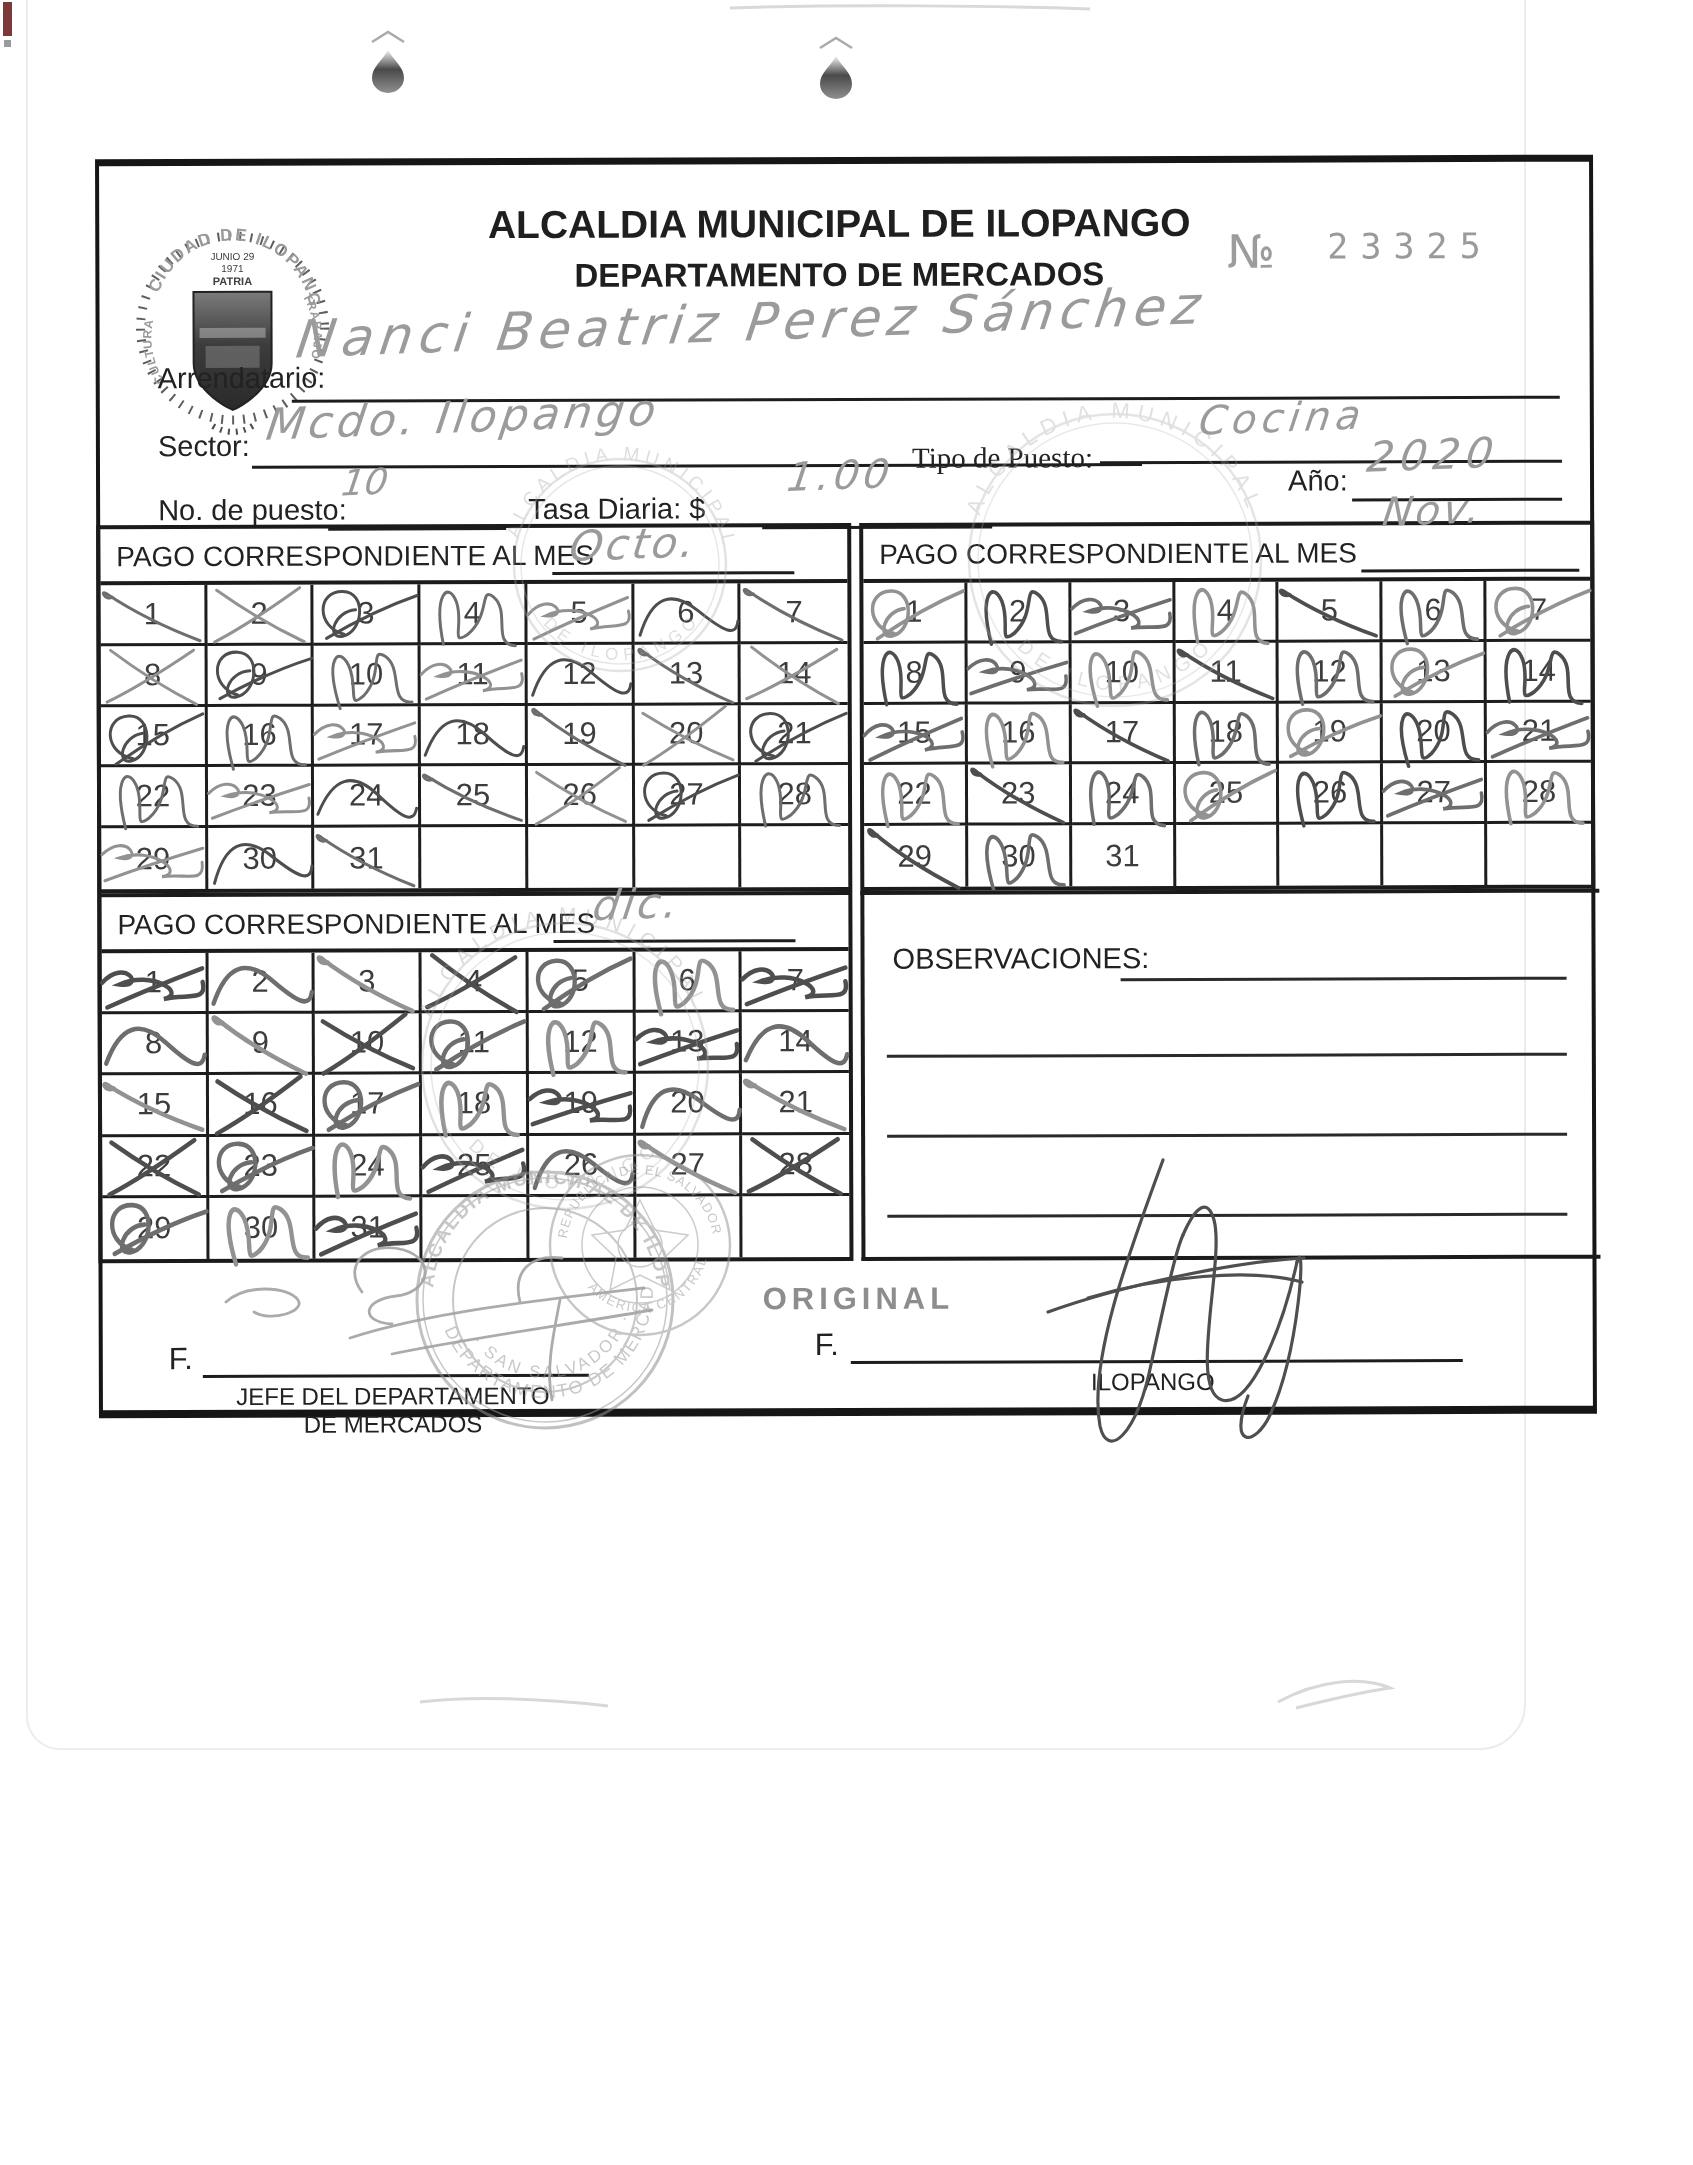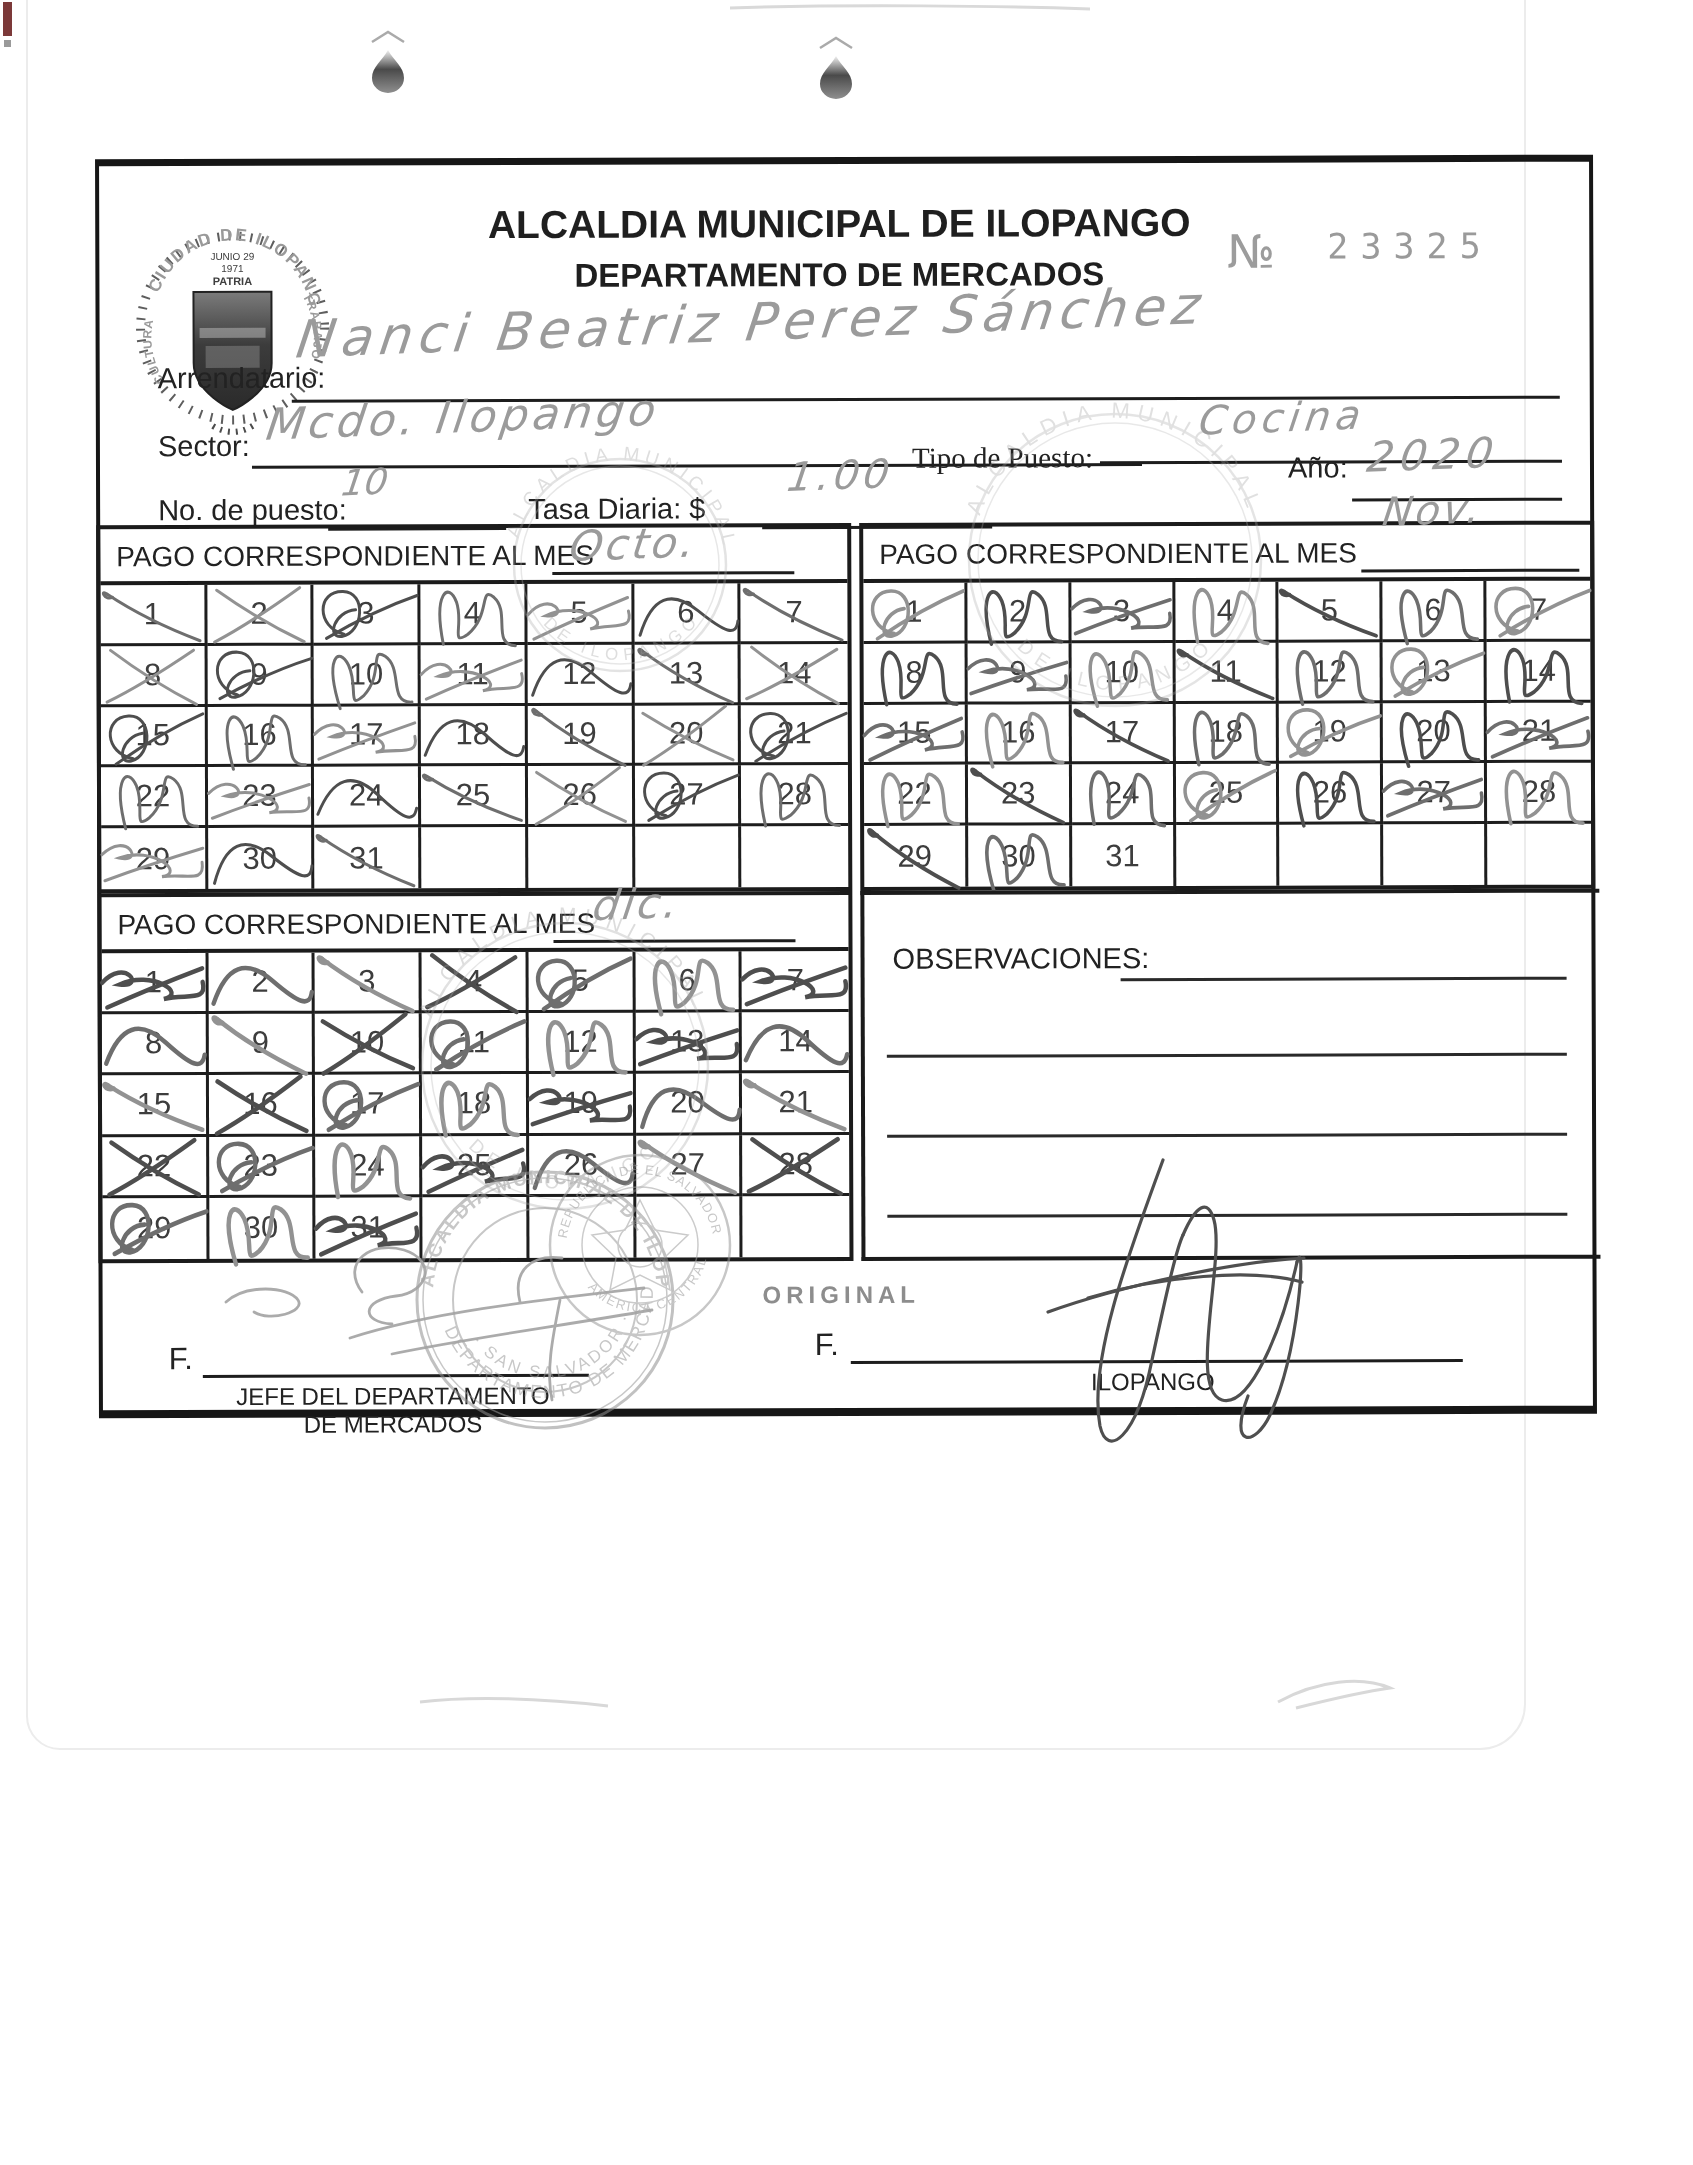--- a/index.html
+++ b/index.html
@@ -33,21 +33,21 @@
          display:flex;align-items:center;justify-content:center;}
   .mcell:nth-child(7n){border-right:none;}
   .mcell:nth-child(n+29){border-bottom:none;}
   .dnum{font-size:31px;color:#3d3d3d;}
   .scrib{position:absolute;left:-6px;top:-6px;width:calc(100% + 12px);height:calc(100% + 12px);
          overflow:visible;pointer-events:none;}
   
   .obox{position:absolute;border:4px solid #1b1b1b;border-right:none;box-sizing:border-box;}
   .oline{position:absolute;height:0;border-top:3px solid #2a2a2a;}
   
-  .orig{font-weight:bold;font-size:24px;letter-spacing:5px;color:#8d8d8d;}
+  .orig{font-weight:bold;font-size:31px;letter-spacing:5px;color:#8d8d8d;}
   .fsig{font-size:31px;color:#222;}
   .role{font-size:24px;color:#222;text-align:center;line-height:1.15;}
   .overlay{position:absolute;left:0;top:0;width:1693px;height:2165px;pointer-events:none;}
   .stamp-text{font-family:"Liberation Sans",sans-serif;fill:#9a9a9a;}
 </style>
 </head>
 <body>
 
 <div class="page">
 
@@ -108,21 +108,21 @@
     <div class="abs hand" style="left:1100px;top:232px;font-size:40px;letter-spacing:5px;">Cocina</div>
 
     <div class="abs lbl" style="left:58px;top:328px;">No. de puesto:</div>
     <div class="abs fline" style="left:228px;top:362px;width:178px;"></div>
     <div class="abs hand" style="left:242px;top:296px;font-size:36px;">10</div>
 
     <div class="abs lbl" style="left:428px;top:328px;text-align:center;">Tasa Diaria: $</div>
     <div class="abs fline" style="left:662px;top:362px;width:230px;"></div>
     <div class="abs hand" style="left:688px;top:288px;font-size:40px;letter-spacing:4px;">1.00</div>
 
-    <div class="abs lbl" style="left:1188px;top:289px;">Año:</div>
+    <div class="abs lbl" style="left:1188px;top:302px;">Año:</div>
     <div class="abs fline" style="left:1252px;top:336px;width:210px;"></div>
     <div class="abs hand" style="left:1268px;top:268px;font-size:42px;letter-spacing:6px;">2020</div>
 
     <div class="mbox" style="left:-4px;top:359px;width:755px;height:368px;">
       <div class="mhead">
         <span class="mlabel">PAGO CORRESPONDIENTE AL MES</span>
         <div class="mline" style="left:452px;top:44px;width:242px;"></div>
         <span class="hand abs" style="left:470px;top:-8px;font-size:42px;letter-spacing:3px;">Octo.</span>
       </div>
       <div class="mgrid">

